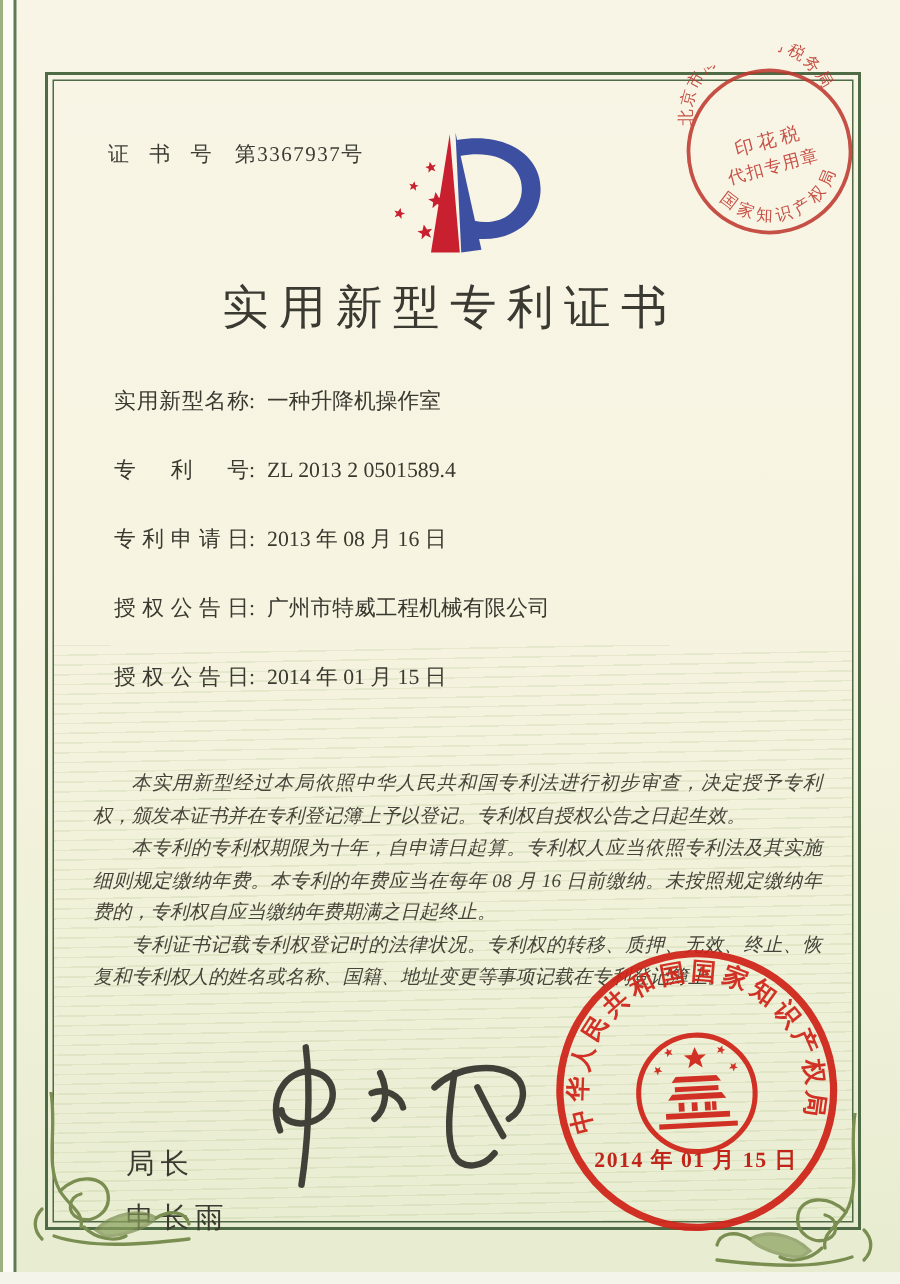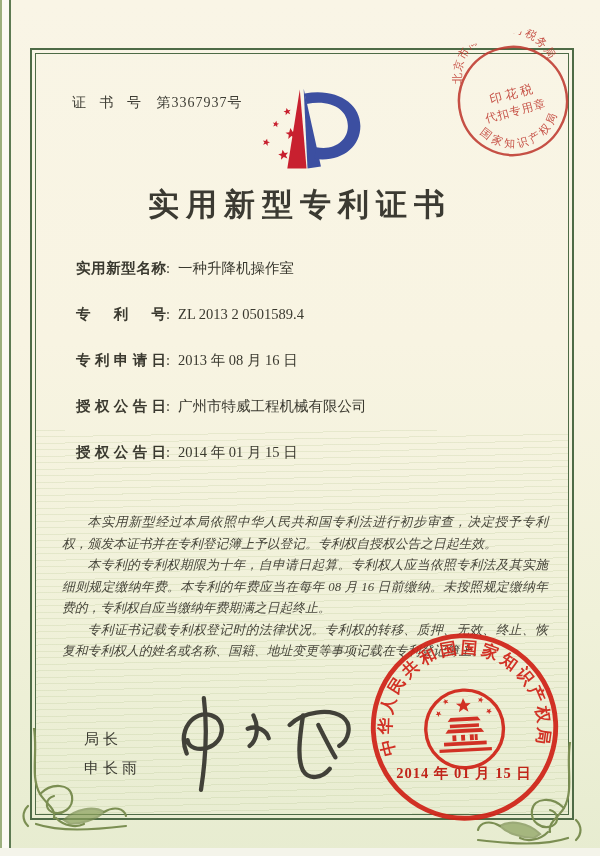--- a/index.html
+++ b/index.html
@@ -17,29 +17,29 @@
   .frame::after{content:"";position:absolute;left:3px;top:3px;right:3px;bottom:3px;
          border:1px solid #4e6b46;}
   
   .wave-bg{position:absolute;left:36px;right:32px;top:430px;bottom:42px;
      background:repeating-linear-gradient(179deg,rgba(143,168,98,.15) 0 1px,rgba(143,168,98,0) 1px 6.5px);}
   .certno{position:absolute;left:72px;top:94px;font-size:14px;color:#3d3c34;letter-spacing:1px;}
   .certno .lbl{letter-spacing:5px;margin-right:6px;}
   .logo{position:absolute;left:245px;top:82px;}
   .taxstamp{position:absolute;left:448px;top:36px;transform:rotate(-15deg);opacity:.88;}
   .title{position:absolute;left:0;right:0;top:184px;margin:0;text-align:center;
-         font-size:31px;font-weight:700;color:#3b3a32;letter-spacing:7px;}
+         font-size:31px;font-weight:400;color:#3b3a32;letter-spacing:7px;}
   .fields{position:absolute;left:76px;top:258px;right:48px;font-size:14.5px;color:#3a392f;}
   .frow{line-height:20px;margin-bottom:26px;white-space:nowrap;}
-  .flabel{display:inline-block;width:90px;text-align:justify;text-align-last:justify;font-weight:bold;}
+  .flabel{display:inline-block;width:90px;text-align:justify;text-align-last:justify;}
   .fcolon{margin-right:8px;}
   .paras{position:absolute;left:62px;right:52px;top:512px;font-size:12.8px;line-height:21.5px;
          color:#46453a;text-align:justify;font-style:italic;}
   .paras p{margin:0;text-indent:2em;font-style:italic;}
-  .signer{position:absolute;left:84px;top:730px;font-size:15px;color:#3a3a31;letter-spacing:4px;}
+  .signer{position:absolute;left:84px;top:763px;font-size:19px;color:#3a3a31;letter-spacing:4px;}
   .signer div{margin-bottom:10px;}
   .signature{position:absolute;left:160px;top:690px;opacity:.88;}
   .seal{position:absolute;left:362px;top:628px;opacity:.93;transform:rotate(-3deg);}
   .sealdate{position:absolute;left:364px;top:764px;width:200px;text-align:center;z-index:5;
             color:#c1251a;font-size:14.5px;font-weight:bold;letter-spacing:1px;}
   .flourish{position:absolute;}
   .fl-left{left:20px;top:728px;}
   .fl-right{right:16px;top:742px;transform:scaleX(-1);}
   .footer{position:absolute;left:0;right:0;top:795px;text-align:center;
           font-size:12px;color:#43423a;letter-spacing:1px;}

